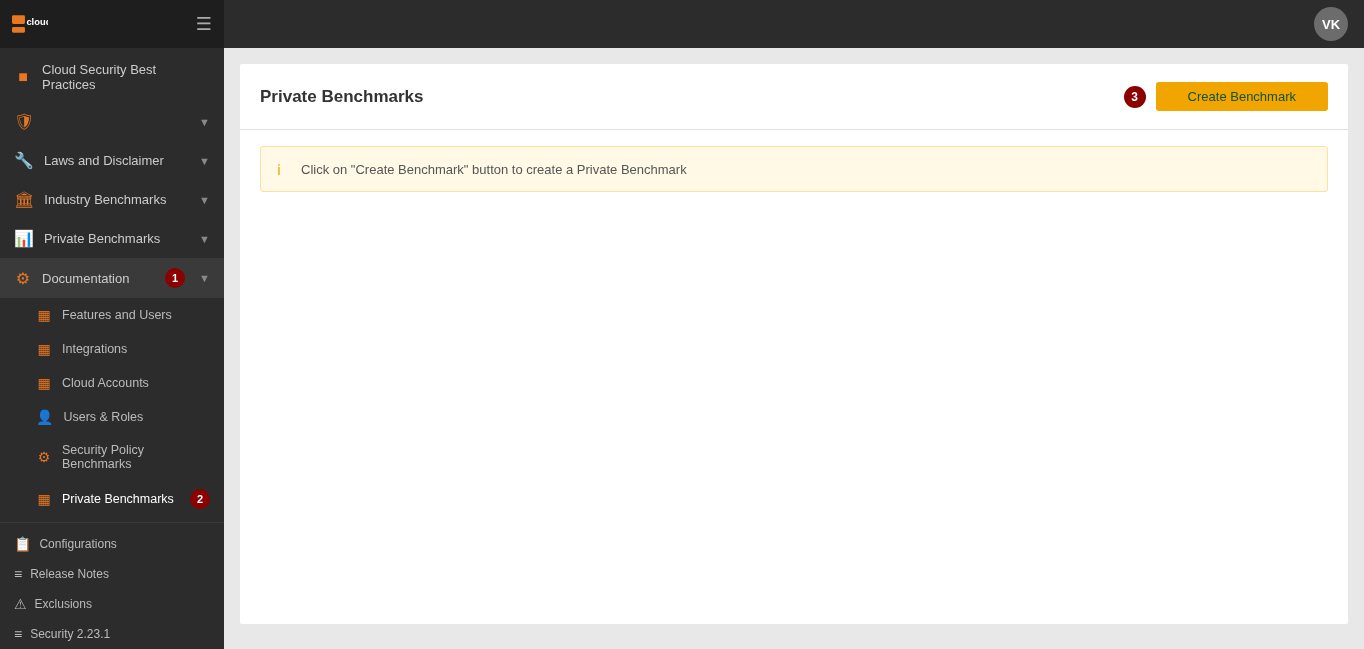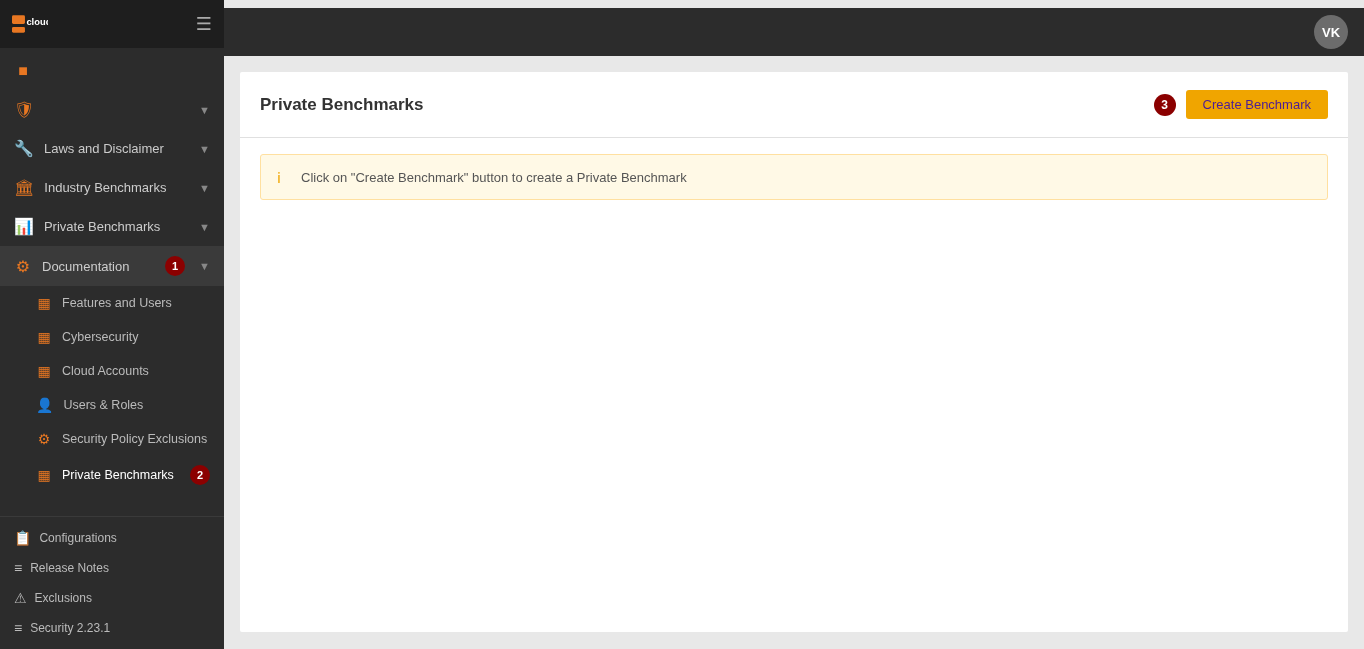--- a/index.html
+++ b/index.html
@@ -144,21 +144,20 @@
       font-size: 14px;
     }
 
     
     .main-content {
       flex: 1;
       display: flex;
       flex-direction: column;
       background: #e8e8e8;
       overflow: hidden;
-      margin-top: 8px;
     }
 
     
     .top-bar {
       background: #2c2c2c;
       height: 48px;
       display: flex;
       align-items: center;
       justify-content: flex-end;
       padding: 0 16px;
@@ -219,23 +218,23 @@
       height: 22px;
       font-size: 12px;
       display: flex;
       align-items: center;
       justify-content: center;
       font-weight: bold;
     }
 
     .create-btn {
       background: #f0a500;
-      color: #4c1d95;
+      color: #14532d;
       border: none;
-      padding: 7px 17px;
+      padding: 7px 32px;
       font-size: 13px;
       border-radius: 3px;
       cursor: pointer;
       font-weight: 500;
     }
 
     .info-banner {
       margin: 16px 20px;
       background: #fff9e6;
       border: 1px solid #ffe0a0;
@@ -267,20 +266,21 @@
         <text x="20" y="20" font-size="13" fill="#ffffff" font-family="Arial" font-weight="bold">cloudneeti</text>
       </svg>
     </div>
     <span class="hamburger">☰</span>
   </div>
 
   <div class="sidebar-nav">
 
     <div class="nav-item">
       <span class="nav-icon" style="color:#e87722;">■</span>
+      <span>Cloud Security Best Practices</span>
     </div>
 
     <div class="nav-item">
       <span class="nav-icon" style="color:#e87722;">🛡</span>
       <span class="chevron">▼</span>
     </div>
 
     <div class="nav-item">
       <span class="nav-icon" style="color:#e87722;">🔧</span>
       <span>Laws and Disclaimer</span>
@@ -306,36 +306,36 @@
       <span class="chevron" style="margin-left:4px;">▼</span>
     </div>
 
     <div class="sub-nav-item">
       <span class="sub-icon" style="color:#e87722;">▦</span>
       <span>Features and Users</span>
     </div>
 
     <div class="sub-nav-item">
       <span class="sub-icon" style="color:#e87722;">▦</span>
-      <span>Cybersecurity</span>
+      <span>Integrations</span>
     </div>
 
     <div class="sub-nav-item">
       <span class="sub-icon" style="color:#e87722;">▦</span>
       <span>Cloud Accounts</span>
     </div>
 
     <div class="sub-nav-item">
       <span class="sub-icon" style="color:#e87722;">👤</span>
       <span>Users &amp; Roles</span>
     </div>
 
     <div class="sub-nav-item">
       <span class="sub-icon" style="color:#e87722;">⚙</span>
-      <span>Security Policy Exclusions</span>
+      <span>Security Policy Benchmarks</span>
     </div>
 
     <div class="sub-nav-item active-sub">
       <span class="sub-icon" style="color:#e87722;">▦</span>
       <span>Private Benchmarks</span>
       <span class="sub-badge">2</span>
     </div>
   </div>
 
   <div class="sidebar-footer">

